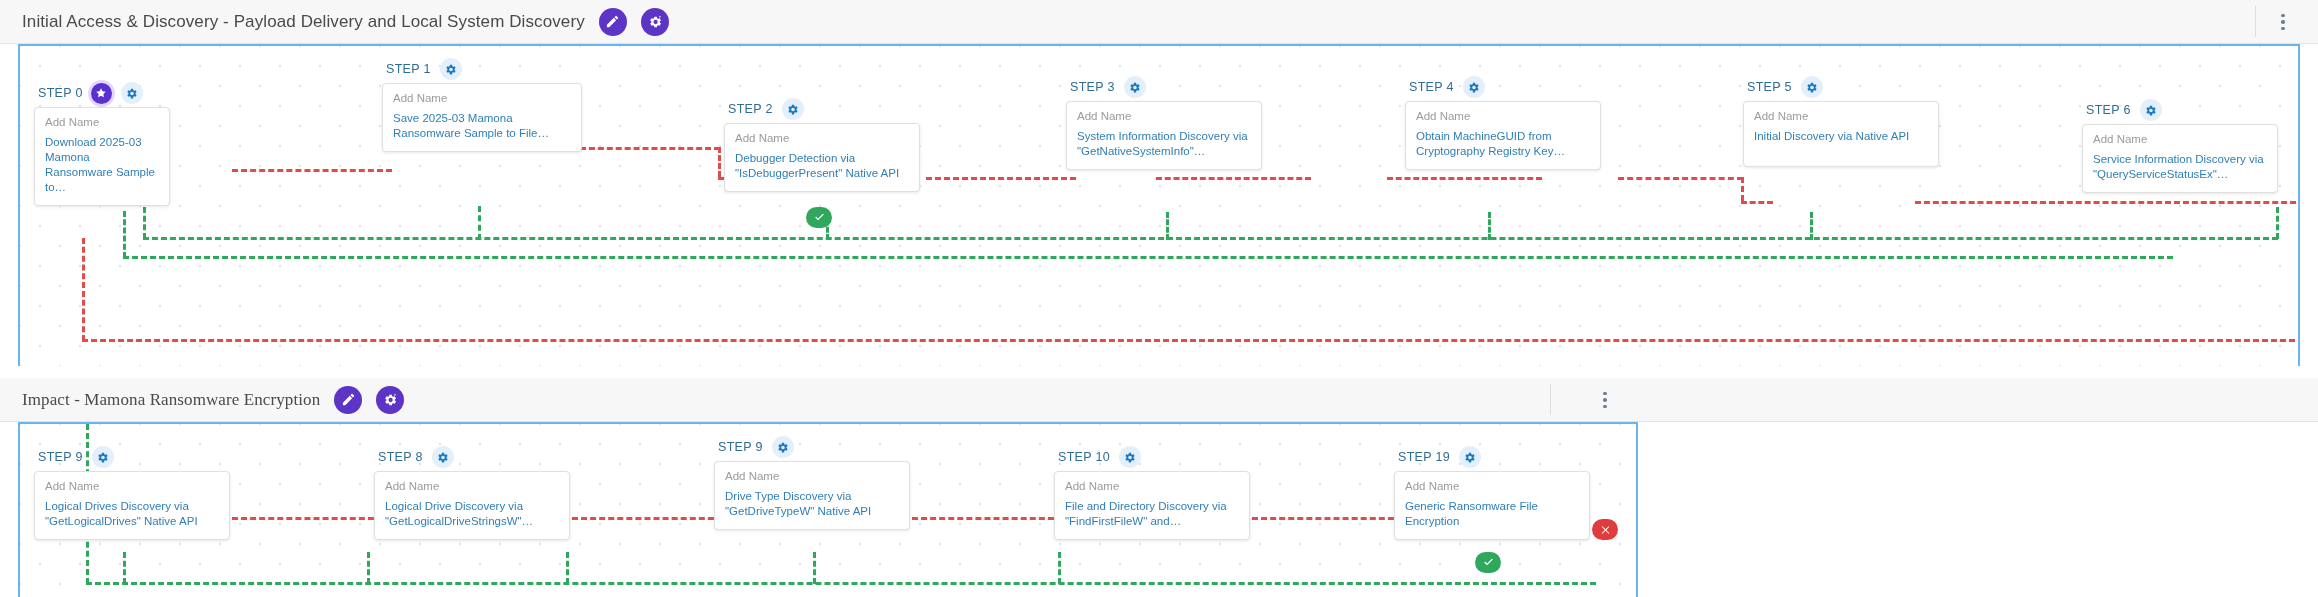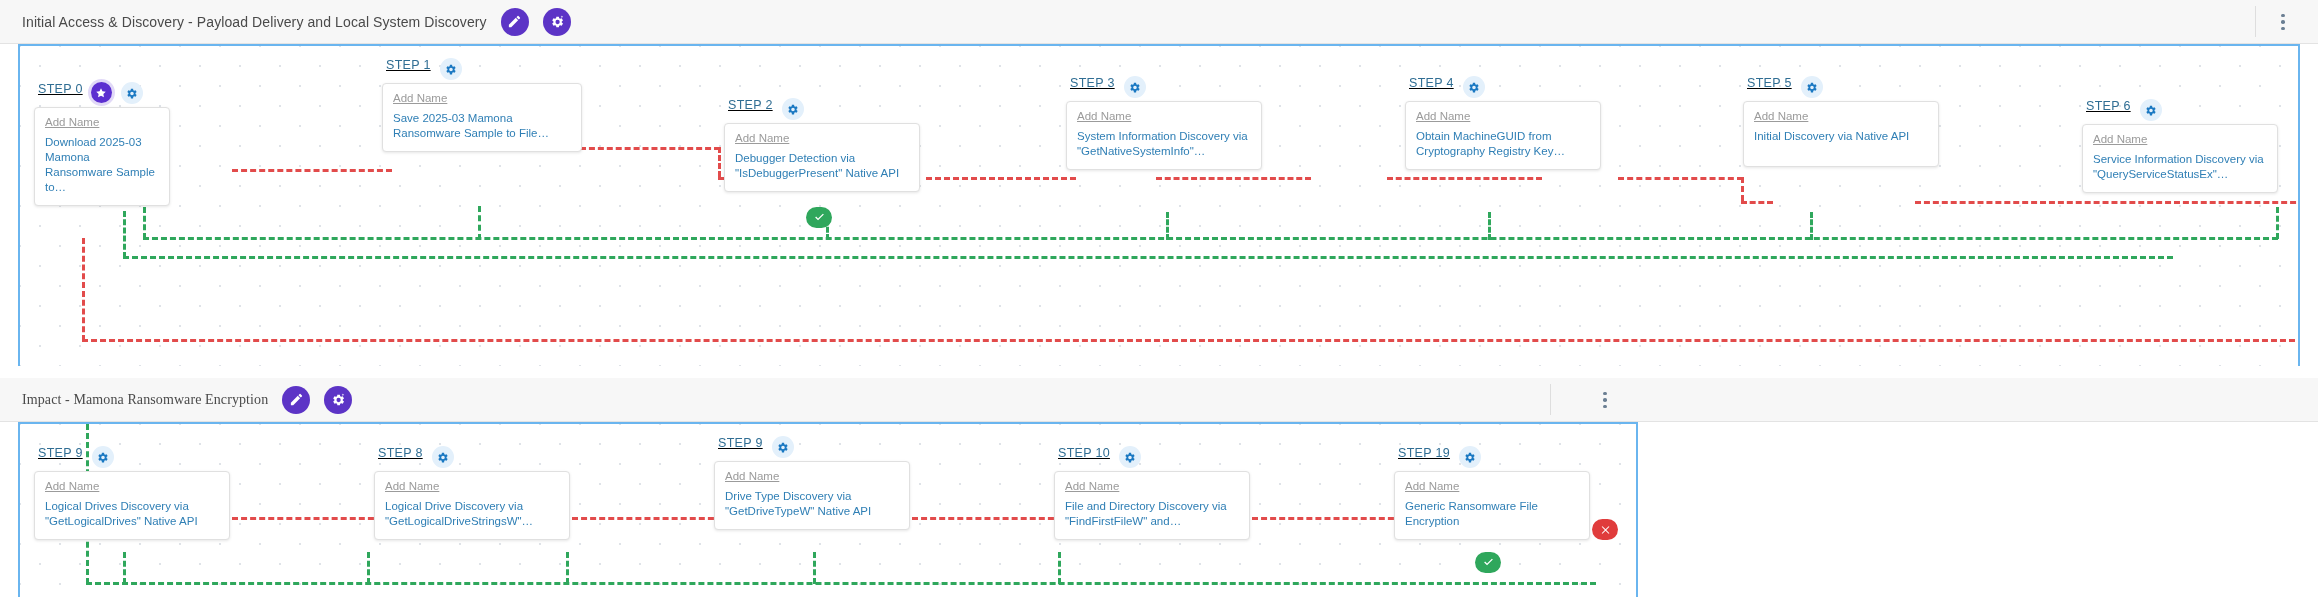--- a/index.html
+++ b/index.html
@@ -25,21 +25,21 @@
   .section-header {
     position: relative;
     height: 44px;
     background: #f7f7f7;
     border-bottom: 1px solid #e3e3e3;
     display: flex;
     align-items: center;
     padding-left: 22px;
   }
   .section-title {
-    font-size: 14px;
+    font-size: 17px;
     color: #4a4a4a;
     letter-spacing: .1px;
     white-space: nowrap;
   }
   .hdr-btn {
     width: 28px; height: 28px;
     border-radius: 50%;
     background: #5c34c6;
     display: inline-flex;
     align-items: center; justify-content: center;
@@ -82,25 +82,24 @@
     border-left: 2px solid #6ab5ef;
     border-right: 2px solid #6ab5ef;
     overflow: hidden;
   }
   .lane.lane-a { border-bottom: none; }
 
   
   .node { position: absolute; }
   .node-head {
     display: flex;
-    align-items: flex-start;
+    align-items: center;
     height: 22px;
     margin-bottom: 3px;
     padding-left: 4px;
-    text-decoration: underline;
   }
   .node-label {
     font-size: 12.5px;
     color: #2f6d93;
     letter-spacing: .3px;
     white-space: nowrap;
   }
   .badge-star {
     width: 21px; height: 21px;
     border-radius: 50%;
@@ -128,21 +127,20 @@
     border-radius: 4px;
     box-shadow: 0 1px 3px rgba(0,0,0,.10);
     padding: 8px 10px 10px 10px;
   }
   .card-placeholder {
     font-size: 11.5px;
     color: #9b9b9b;
     margin-bottom: 7px;
     white-space: nowrap;
     cursor: text;
-    text-decoration: underline;
   }
   .card-link {
     font-size: 11.5px;
     line-height: 15px;
     color: #2f7fb5;
     cursor: pointer;
     word-break: break-word;
   }
 
   

